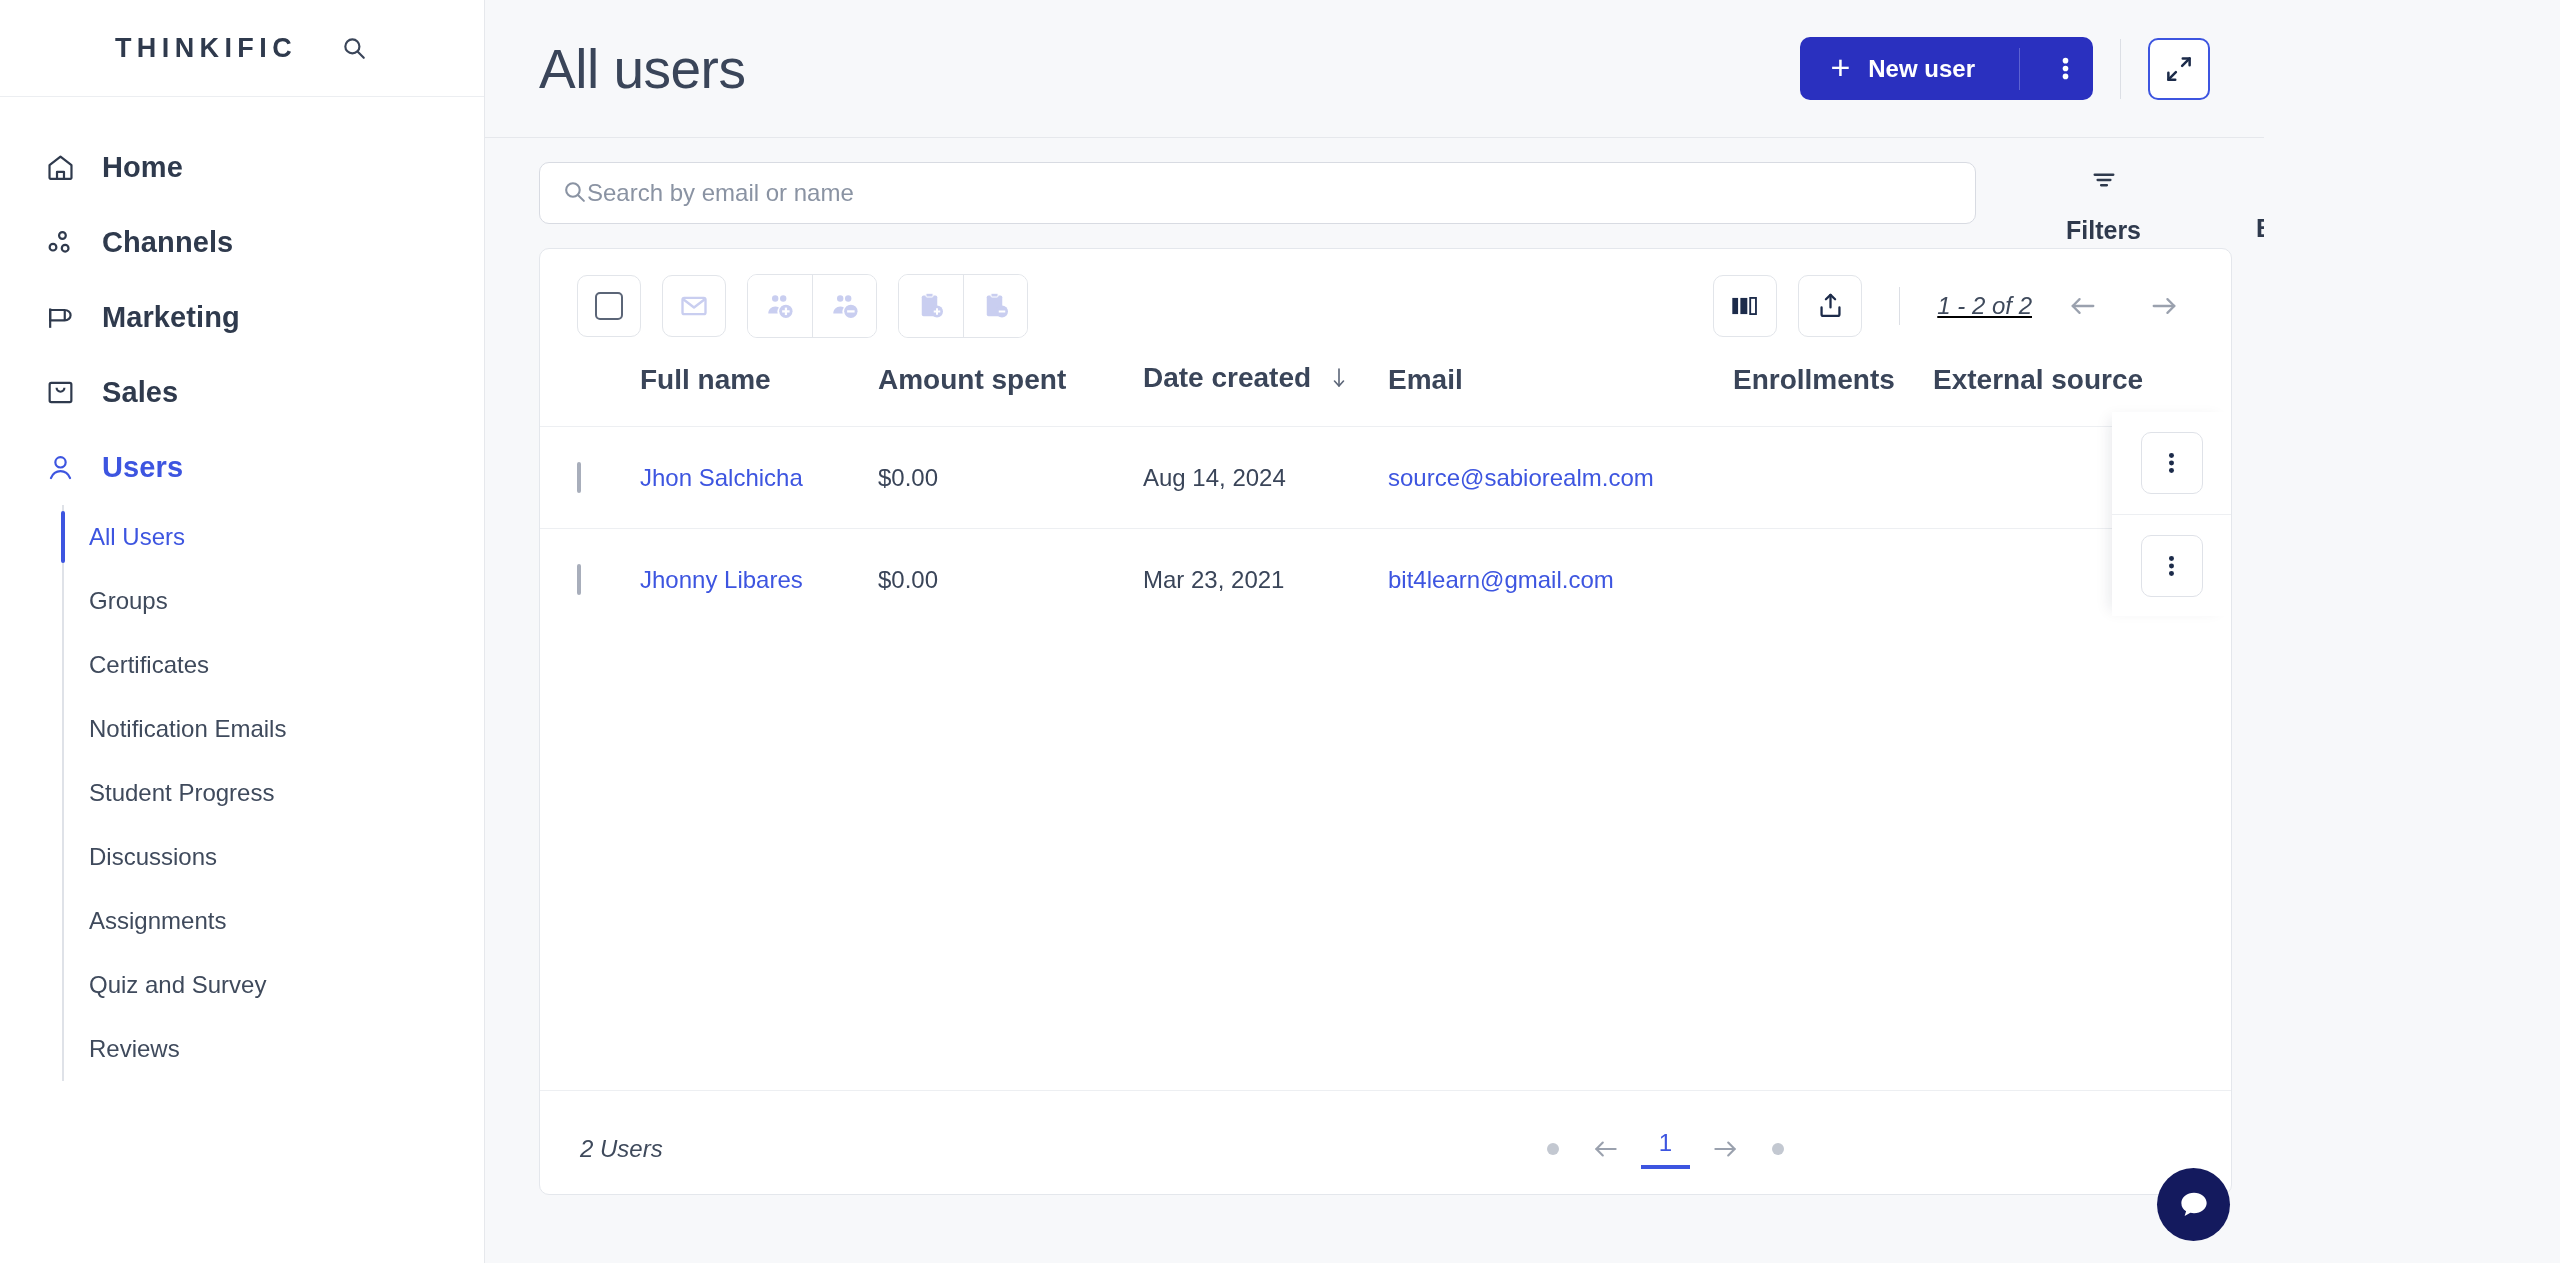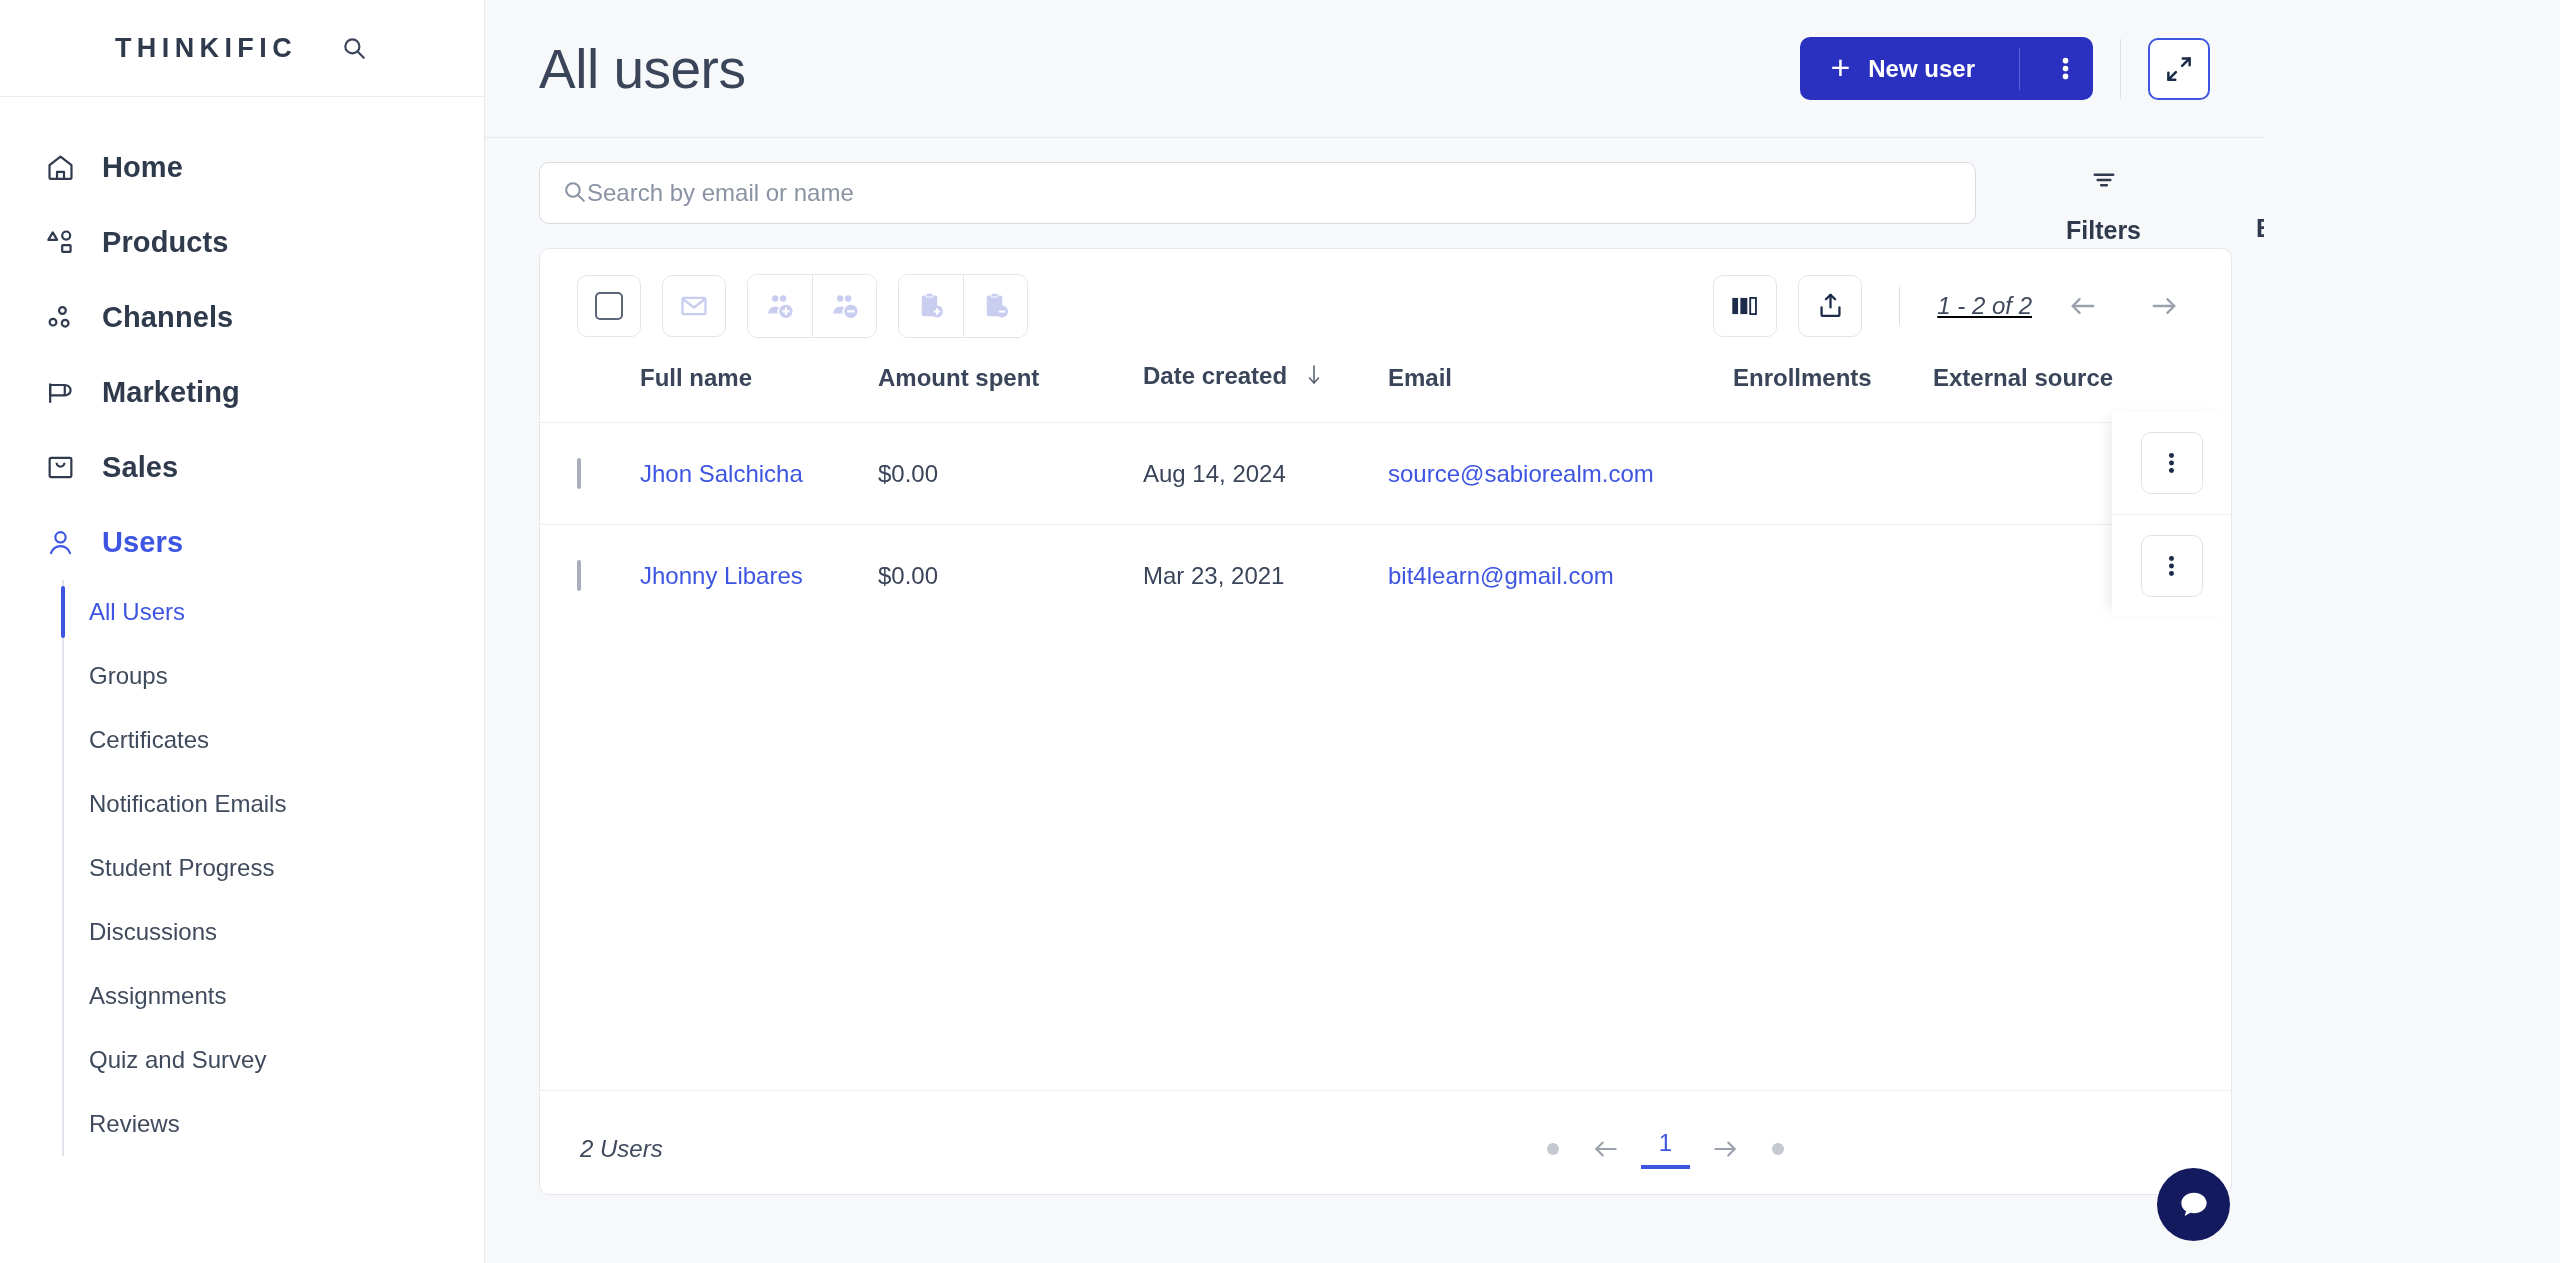--- a/index.html
+++ b/index.html
@@ -125,21 +125,21 @@
   .cb-outline {
     width: 28px; height: 28px; border: 2px solid #5b6577; border-radius: 5px; background:#fff;
   }
   .tb-right { display: flex; align-items: center; gap: 21px; text-decoration: underline; }
   .tb-sep { width: 1px; height: 38px; background: #dcdfe5; margin: 0 16px; }
   .page-range { font-size: 24px; font-style: italic; color: #3f4a5c; white-space: nowrap; }
   .arrow-btn { width: 60px; height: 54px; display: flex; align-items: center; justify-content: center; cursor: pointer; }
 
   table { width: 100%; border-collapse: collapse; table-layout: fixed; }
   thead th {
-    text-align: left; font-size: 24px; font-weight: 700; color: #3a4559;
+    text-align: left; font-size: 28px; font-weight: 700; color: #3a4559;
     padding: 0 0 30px 0; vertical-align: bottom;
   }
   tbody td { font-size: 24px; color: #3a4559; height: 102px; vertical-align: middle; }
   tbody tr { border-top: 1px solid #edeff2; }
   .c-check { width: 100px; padding-left: 37px; }
   .c-name  { width: 238px; }
   .c-amt   { width: 265px; }
   .c-date  { width: 245px; }
   .c-email { width: 345px; }
   .c-enr   { width: 200px; }
@@ -205,31 +205,20 @@
       <div class="nav-item">
         <span class="ico">
           <svg width="31" height="31" viewBox="0 0 24 24" fill="none" stroke="#2f3a4d" stroke-width="1.7" stroke-linejoin="round">
             <path d="M3.5 10.2 12 3.5l8.5 6.7V20a.8.8 0 0 1-.8.8H4.3a.8.8 0 0 1-.8-.8z"></path>
             <path d="M9.3 20.8v-5.4h5.4v5.4"></path>
           </svg>
         </span>
         <span class="lbl">Home</span>
       </div>
 
-      <div class="nav-item">
-        <span class="ico">
-          <svg width="31" height="31" viewBox="0 0 24 24" fill="none" stroke="#2f3a4d" stroke-width="1.7" stroke-linejoin="round">
-            <path d="M6 4.2 9.4 10H2.6z"></path>
-              <circle cx="16.4" cy="6.6" r="3.1"></circle>
-              <rect x="13.3" y="14" width="6.5" height="5.2" rx=".6"></rect>
-            <path d="M3 14h7v5.4H3z" opacity="0"></path>
-          </svg>
-        </span>
-        <span class="lbl">Products</span>
-      </div>
 
       <div class="nav-item">
         <span class="ico">
           <svg width="31" height="31" viewBox="0 0 24 24" fill="none" stroke="#2f3a4d" stroke-width="1.7">
             <circle cx="13.5" cy="6.6" r="2.6"></circle>
               <circle cx="6.2" cy="15.6" r="2.6"></circle>
               <circle cx="15.6" cy="16.4" r="2.6"></circle>
           </svg>
         </span>
         <span class="lbl">Channels</span>

